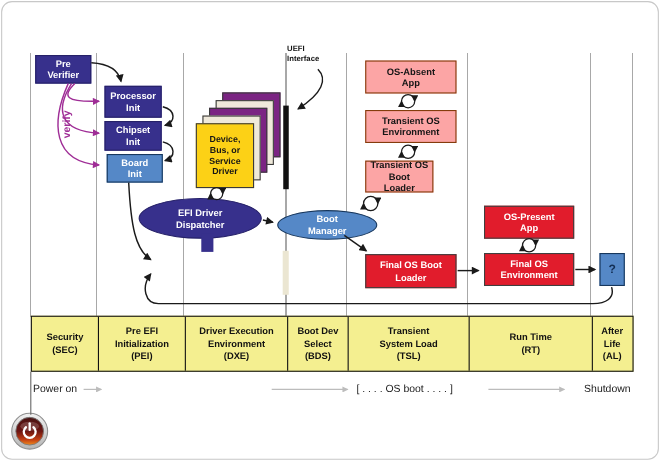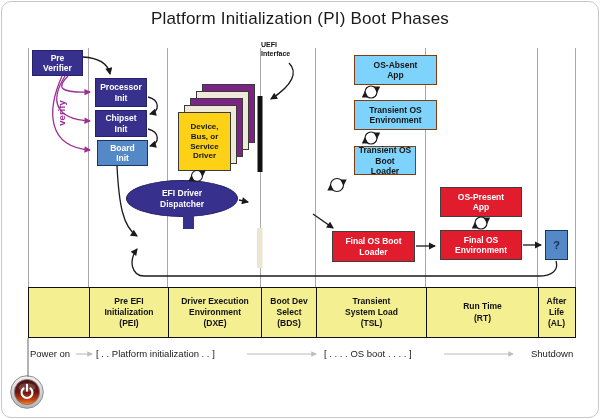--- a/index.html
+++ b/index.html
@@ -6,21 +6,21 @@
   #stage{position:relative;width:600px;height:419px;background:#fff;overflow:hidden;
          font-family:"Liberation Sans",sans-serif;}
   .frame{position:absolute;left:1px;top:1px;right:1px;bottom:1px;border:1px solid #c8c8c8;
          border-radius:10px;pointer-events:none;}
   .title{position:absolute;top:9px;left:0;right:0;text-align:center;font-size:17px;
          color:#1a1a1a;letter-spacing:.2px;}
   .box{position:absolute;box-sizing:border-box;display:flex;align-items:center;justify-content:center;
        text-align:center;white-space:pre-line;font-weight:600;font-size:8.5px;line-height:1.18;z-index:3;}
   .indigo{background:#37308c;border:1.4px solid #262168;color:#fff;}
   .blue{background:#5588c7;border:1.4px solid #17375d;color:#fff;}
-  .orange{background:#7dd3fc;border:1.4px solid #843c0c;color:#161616;margin-left:22px;}
+  .orange{background:#fca5a5;border:1.4px solid #843c0c;color:#161616;}
   .red{background:#e11c2c;border:1.4px solid #3f3f3f;color:#fff;}
   .card{position:absolute;box-sizing:border-box;border:1.2px solid #3a3a3a;z-index:2;}
   .purplecard{background:#7b2483;}
   .ivorycard{background:#efe9da;}
   .yellowcard{background:#fcd116;color:#161616;display:flex;align-items:center;justify-content:center;
               text-align:center;white-space:pre-line;font-weight:600;font-size:8px;line-height:1.22;z-index:3;}
   .ellipse{border-radius:50%;}
   .verify{position:absolute;left:45px;top:96px;width:32px;height:34px;display:flex;align-items:center;
           justify-content:center;transform:rotate(-90deg);color:#9f2d96;font-weight:700;font-size:9.5px;z-index:3;}
   .uefilabel{position:absolute;left:261px;top:41px;font-size:7px;font-weight:700;color:#111;
@@ -35,21 +35,20 @@
   svg.under{position:absolute;left:0;top:0;z-index:1;}
   svg.over{position:absolute;left:0;top:0;z-index:6;pointer-events:none;}
   .powericon{position:absolute;left:9px;top:374px;width:36px;height:36px;z-index:4;}
 </style>
 </head>
 <body>
 
 <div id="stage">
   <div class="frame"></div>
 
-  <div class="title">Platform Initialization (PI) Boot Phases</div>
 
   <svg class="under" width="600" height="419">
     <g stroke="#a8a8a8" stroke-width="1" shape-rendering="crispEdges">
       <line x1="28" y1="48" x2="28" y2="288"></line>
       <line x1="88" y1="48" x2="88" y2="288"></line>
       <line x1="167" y1="48" x2="167" y2="288"></line>
       <line x1="260" y1="48" x2="260" y2="288"></line>
       <line x1="315" y1="48" x2="315" y2="288"></line>
       <line x1="425" y1="48" x2="425" y2="288"></line>
       <line x1="537" y1="48" x2="537" y2="288"></line>
@@ -77,59 +76,62 @@
 Bus, or
 Service
 Driver</span></div>
 
   <div class="uefilabel">UEFI
 Interface</div>
 
   <div class="box indigo ellipse" style="left:126px;top:180px;width:112px;height:37px;"><span>EFI Driver
 Dispatcher</span></div>
 
+  <div class="box blue ellipse" style="left:252px;top:191px;width:91px;height:27px;"><span>Boot
+Manager</span></div>
 
   <div class="box orange" style="left:332px;top:55px;width:83px;height:30px;"><span>OS-Absent
 App</span></div>
   <div class="box orange" style="left:332px;top:100px;width:83px;height:30px;"><span>Transient OS
 Environment</span></div>
   <div class="box orange" style="left:332px;top:146px;width:62px;height:29px;"><span>Transient OS Boot
 Loader</span></div>
   <div class="box red" style="left:332px;top:231px;width:83px;height:31px;"><span>Final OS Boot
 Loader</span></div>
 
   <div class="box red" style="left:440px;top:187px;width:82px;height:30px;"><span>OS-Present
 App</span></div>
   <div class="box red" style="left:440px;top:230px;width:82px;height:30px;"><span>Final OS
 Environment</span></div>
 
   <div class="box blue" style="left:545px;top:230px;width:23px;height:30px;font-size:11px;font-weight:700;color:#132f55;"><span>?</span></div>
 
   <div class="band">
+    <div class="cell" style="left:0;width:60px;">Security
+(SEC)</div>
     <div class="cell sep" style="left:60px;width:79px;">Pre EFI
 Initialization
 (PEI)</div>
     <div class="cell sep" style="left:139px;width:93px;">Driver Execution
 Environment
 (DXE)</div>
     <div class="cell sep" style="left:232px;width:55px;">Boot Dev
 Select
 (BDS)</div>
     <div class="cell sep" style="left:287px;width:110px;">Transient
 System Load
 (TSL)</div>
     <div class="cell sep" style="left:397px;width:112px;">Run Time
 (RT)</div>
     <div class="cell sep" style="left:509px;width:36px;">After
 Life
 (AL)</div>
   </div>
 
   <div class="tl" style="left:30px;">Power on</div>
-  <div class="tl" style="left:96px;">[ . . Platform initialization . . ]</div>
   <div class="tl" style="left:324px;">[ . . . . OS boot . . . . ]</div>
   <div class="tl" style="left:531px;">Shutdown</div>
 
   <svg class="powericon" viewBox="0 0 36 36">
     <defs>
       <linearGradient id="pbtn" x1="0" y1="0" x2="0" y2="1">
         <stop offset="0" stop-color="#4a1414"></stop>
           <stop offset="0.5" stop-color="#6b1512"></stop>
         <stop offset="0.8" stop-color="#c23d12"></stop>
           <stop offset="1" stop-color="#ef8a1e"></stop>

